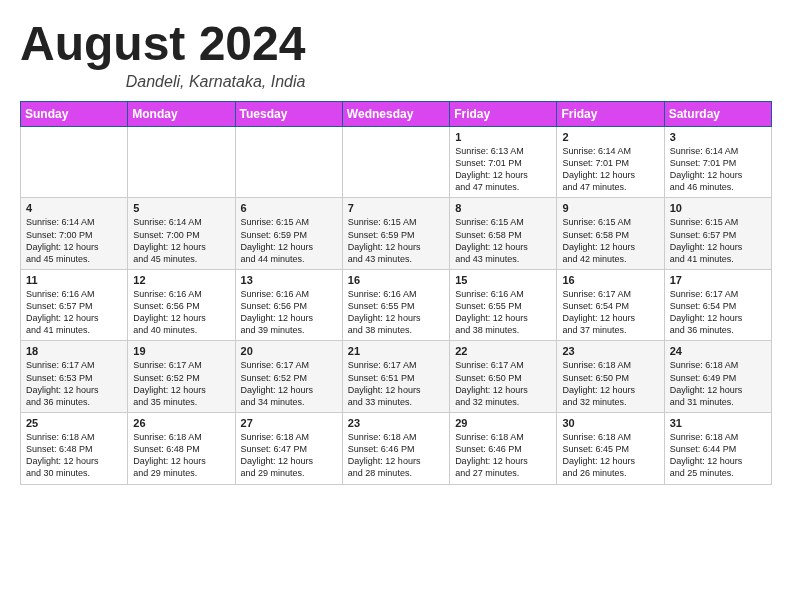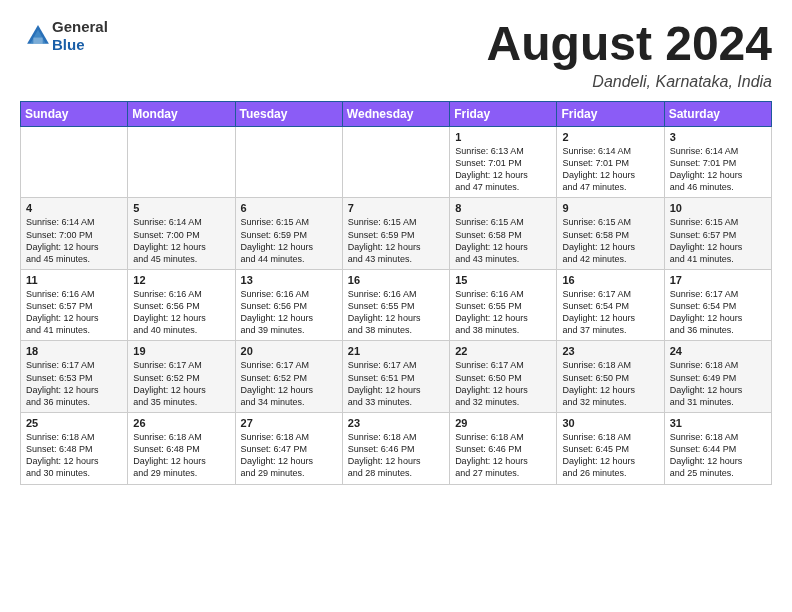--- a/index.html
+++ b/index.html
@@ -77,21 +77,21 @@
       background: #fff;
     }
     .calendar tr:nth-child(even) td {
       background: #f5f5f5;
     }
     .calendar tr:nth-child(odd) td {
       background: #fff;
     }
     
     .calendar thead tr td, .calendar thead tr th {
-      background: #8b5cf6;
+      background: #d946ef;
       margin-top: 8px;
     }
     .day-num {
       font-size: 11px;
       font-weight: bold;
       display: block;
       margin-bottom: 2px;
     }
     .day-info {
       font-size: 9px;
@@ -104,31 +104,20 @@
     
     .row-odd td { background: #fff; }
     .row-even td { background: #efefef; }
     .row-odd td.empty-cell { background: #fff; }
   </style>
 </head>
 <body>
 
 <div class="page">
   <div class="header">
-    <div class="logo">
-      <svg class="logo-icon" viewBox="0 0 36 36">
-        <polygon points="18,4 32,28 4,28" fill="#2970b8"></polygon>
-        <polygon points="18,10 28,28 8,28" fill="#5a9fd4" opacity="0.5"></polygon>
-        <rect x="12" y="20" width="12" height="8" fill="#fff" opacity="0.3"></rect>
-      </svg>
-      <div class="logo-text">
-        <span class="general">General</span>
-        <span class="blue">Blue</span>
-      </div>
-    </div>
     <div class="title-block">
       <div class="month-year">August 2024</div>
       <div class="location">Dandeli, Karnataka, India</div>
     </div>
   </div>
 
   <table class="calendar">
     <thead>
       <tr>
       <th>Sunday</th>

